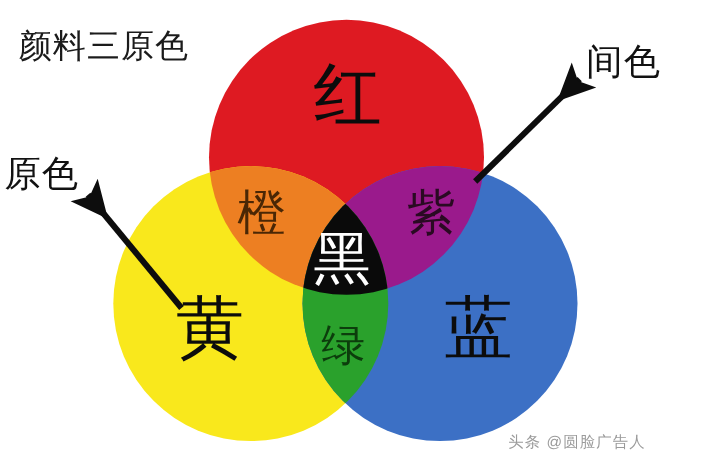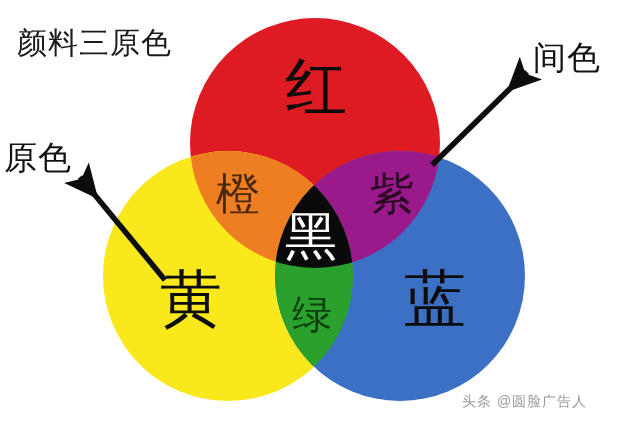--- a/index.html
+++ b/index.html
@@ -47,20 +47,21 @@
     font-size: 33px;
     color: #121212;
     letter-spacing: 1px;
   }
   #secondary-label {
     left: 533px;
     top: 41px;
     font-size: 33px;
     color: #121212;
     letter-spacing: 1px;
+    font-family: Liberation Serif, serif;
   }
   
   #label-red {
     left: 285px;
     top: 56px;
     font-size: 62px;
     color: #0c0c0c;
   }
   #label-yellow {
     left: 160px;

